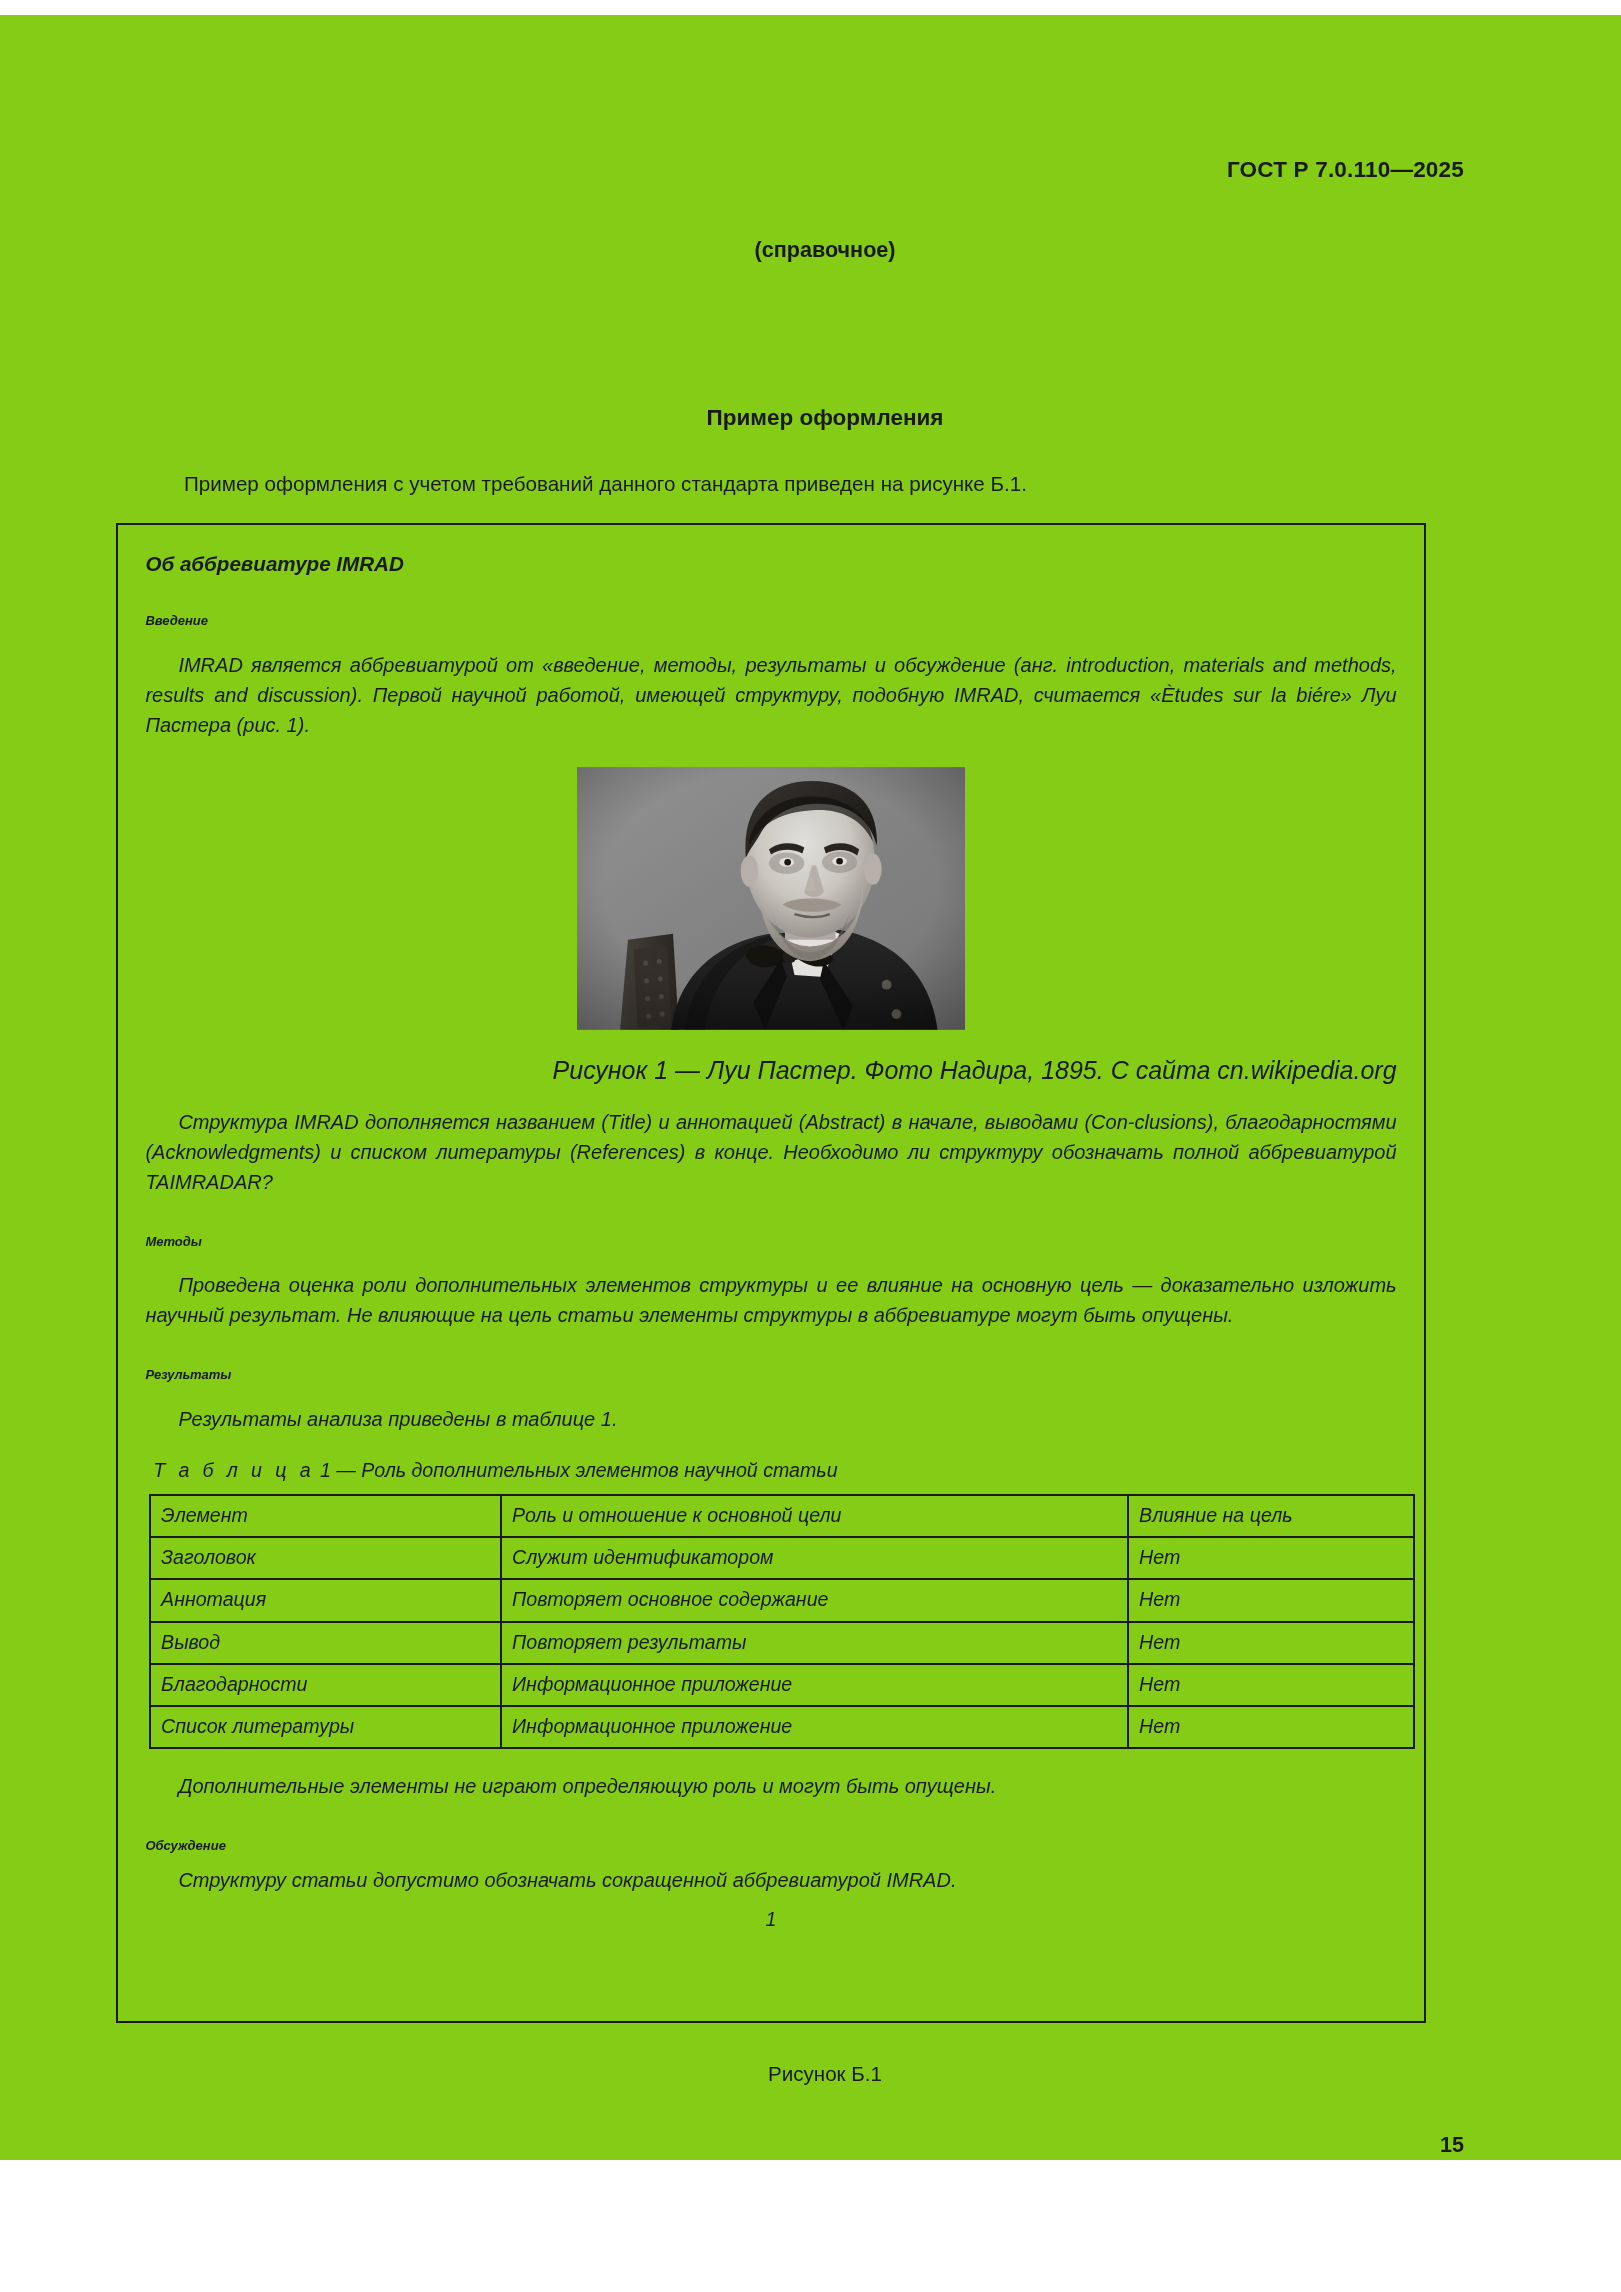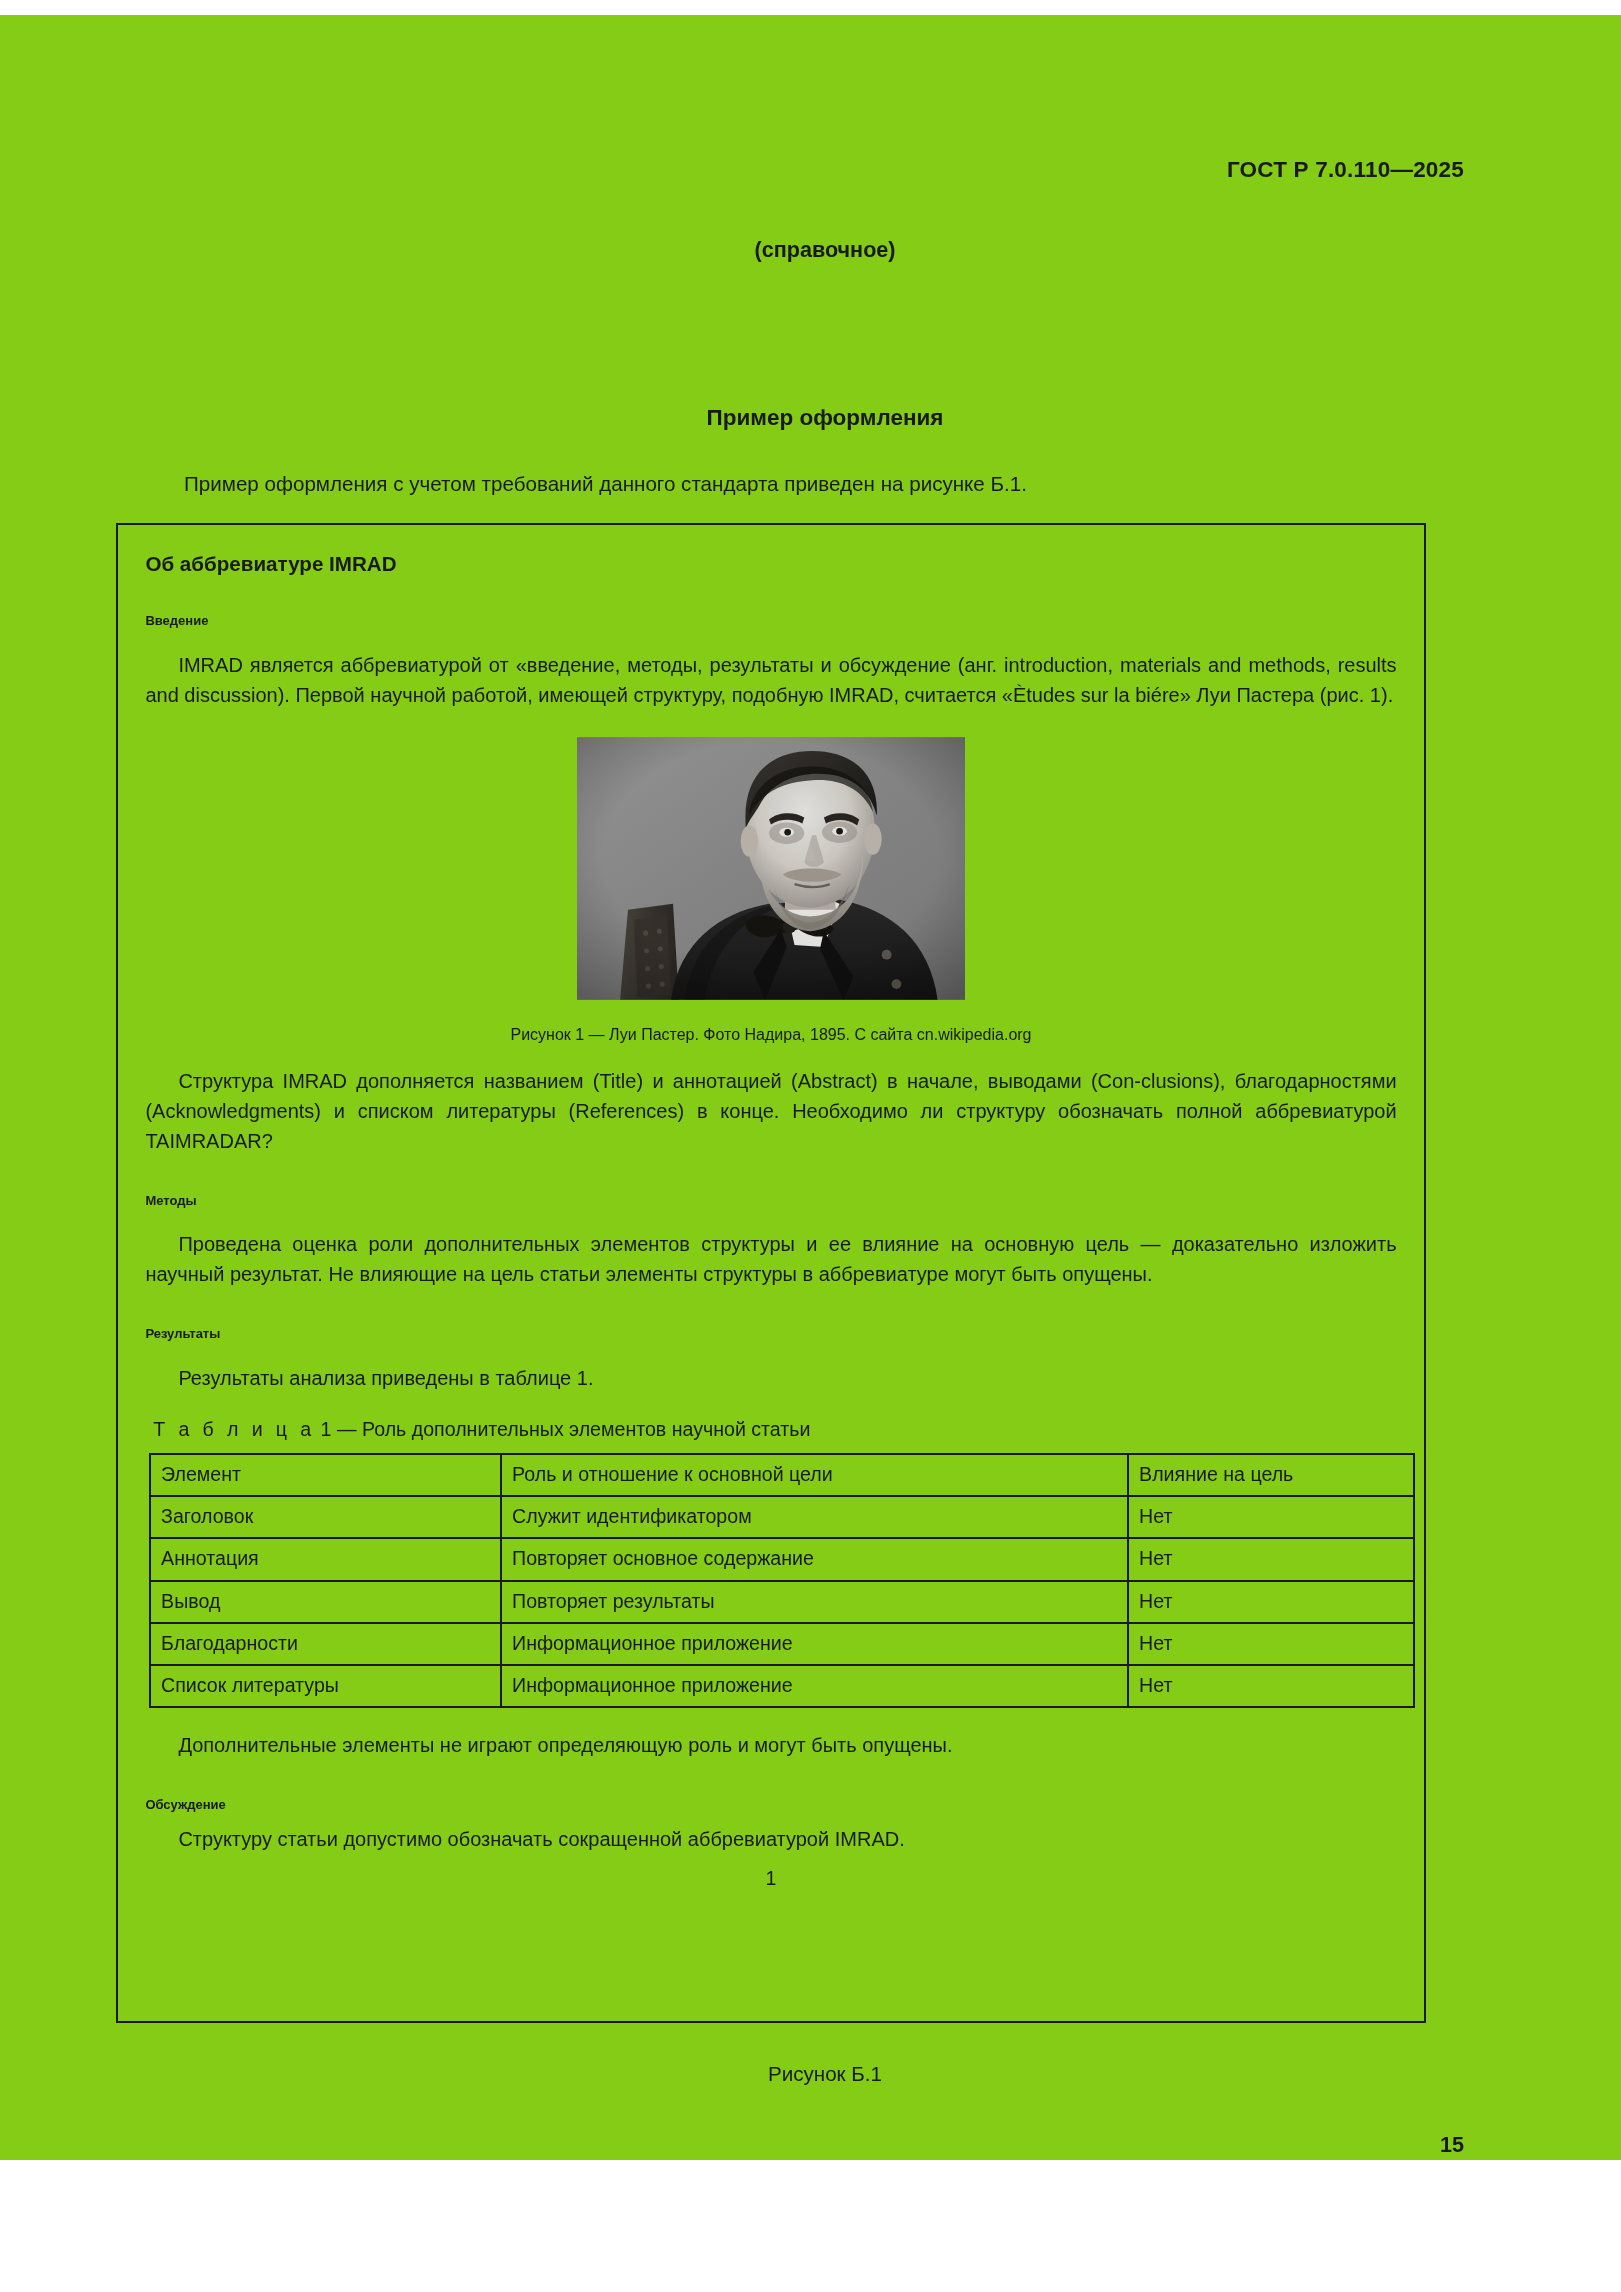--- a/index.html
+++ b/index.html
@@ -73,20 +73,21 @@
   
   .example-frame {
     position: absolute;
     left: 116px;
     top: 508px;
     width: 1310px;
     height: 1500px;
     border: 2.9px solid #1a1a1a;
     box-sizing: border-box;
     padding: 23.5px 27.4px 0 27.4px;
+    font-style: italic;
   }
 
   .ex-h1 {
     font-size: 20.6px;
     font-weight: bold;
     margin: 3.9px 0 0 0;
   }
   .ex-h2 {
     font-size: 13px;
     font-weight: bold;
@@ -114,22 +115,22 @@
     width: 388px;
     height: 263px;
     position: relative;
     overflow: hidden;
     background: #8e8e8e;
   }
   .portrait svg {
     display: block;
   }
   .figure-caption {
-    font-size: 16px;
-    text-align: center;
+    font-size: 25px;
+    text-align: right;
     margin-top: 21.6px;
   }
 
   
   .table-caption {
     font-size: 19.6px;
     margin: 25.5px 0 11.8px 0;
     padding-left: 7.8px;
   }
   .table-caption .spaced {

